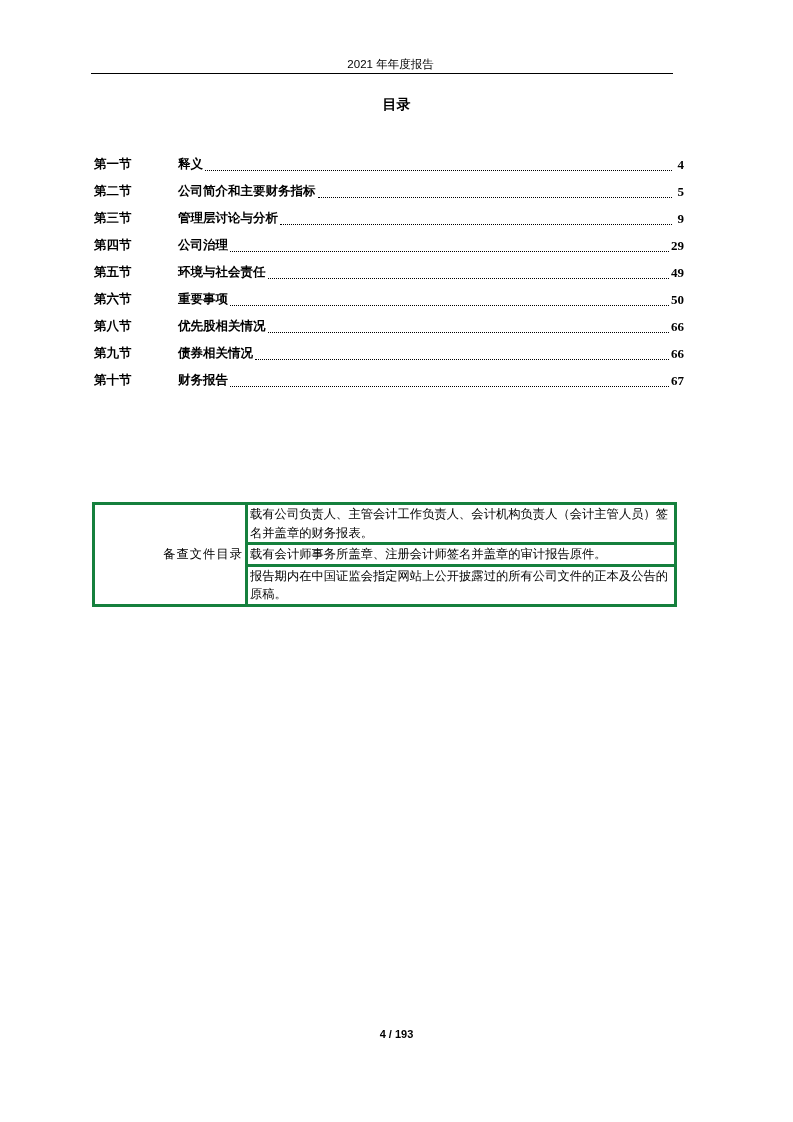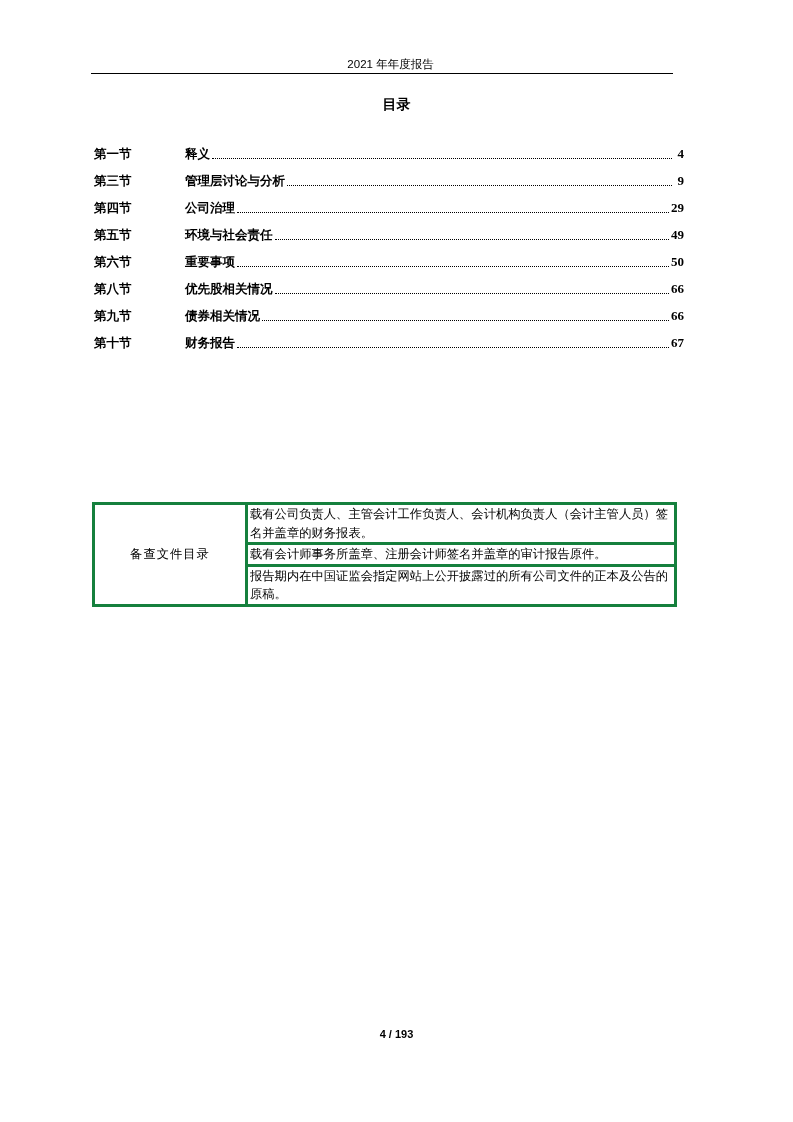--- a/index.html
+++ b/index.html
@@ -5,49 +5,55 @@
   html, body { margin:0; padding:0; background:#ffffff; }
   body { width:793px; height:1122px; position:relative; overflow:hidden;
          font-family:"DejaVu Sans", sans-serif; color:#000; }
   .header-text { position:absolute; top:57px; left:0; width:781px; text-align:center;
                  font-size:11.5px; font-family:"Liberation Sans","DejaVu Sans",sans-serif; }
   .header-rule { position:absolute; top:73px; left:91px; width:582px; height:0;
                  border-top:1.2px solid #000; }
   .title { position:absolute; top:96px; left:0; width:793px; text-align:center;
            font-size:14px; font-weight:bold; }
   .toc { position:absolute; top:146px; left:94px; width:590px; }
-  .toc-row { position:relative; height:27px; display:flex; align-items:flex-start;
+  .toc-row { position:relative; height:27px; display:flex; align-items:flex-end;
              font-size:12.5px; font-weight:bold; }
   .toc-num { width:84px; flex:none; }
-  .toc-title { flex:none; white-space:nowrap;margin-left:7px; }
+  .toc-title { flex:none; white-space:nowrap; }
   .toc-dots { flex:1; overflow:hidden; white-space:nowrap; margin:0 2px; height:14px;
               border-bottom:1.5px dotted #000; position:relative; top:-2px; }
   .toc-page { flex:none; font-family:"Liberation Serif","DejaVu Serif",serif;
               font-size:13px; font-weight:bold; min-width:10px; text-align:right; }
   table.ref { position:absolute; top:502px; left:92px; width:585px;
               border-collapse:collapse; font-family:"DejaVu Serif", serif; font-size:12.3px; }
   table.ref td { border:3px solid #15803d; padding:0 2px; line-height:18.5px; vertical-align:top; }
-  table.ref td.label { width:146px; text-align:center; vertical-align:middle; letter-spacing:1px;margin-top:25px; }
+  table.ref td.label { width:146px; text-align:right; vertical-align:middle; letter-spacing:1px;margin-top:25px; }
   .footer { position:absolute; top:1028px; left:0; width:793px; text-align:center;
             font-size:11px; font-weight:bold; font-family:"Liberation Sans","DejaVu Sans",sans-serif; }
 </style>
 </head>
 <body>
 
 <div class="header-text">2021 年年度报告</div>
 <div class="header-rule"></div>
 
 <div class="title">目录</div>
 
 <div class="toc">
   <div class="toc-row">
     <span class="toc-num">第一节</span>
     <span class="toc-title">释义</span>
     <span class="toc-dots"></span>
     <span class="toc-page">4</span>
+  </div>
+  <div class="toc-row">
+    <span class="toc-num">第二节</span>
+    <span class="toc-title">公司简介和主要财务指标</span>
+    <span class="toc-dots"></span>
+    <span class="toc-page">5</span>
   </div>
   <div class="toc-row">
     <span class="toc-num">第三节</span>
     <span class="toc-title">管理层讨论与分析</span>
     <span class="toc-dots"></span>
     <span class="toc-page">9</span>
   </div>
   <div class="toc-row">
     <span class="toc-num">第四节</span>
     <span class="toc-title">公司治理</span>

